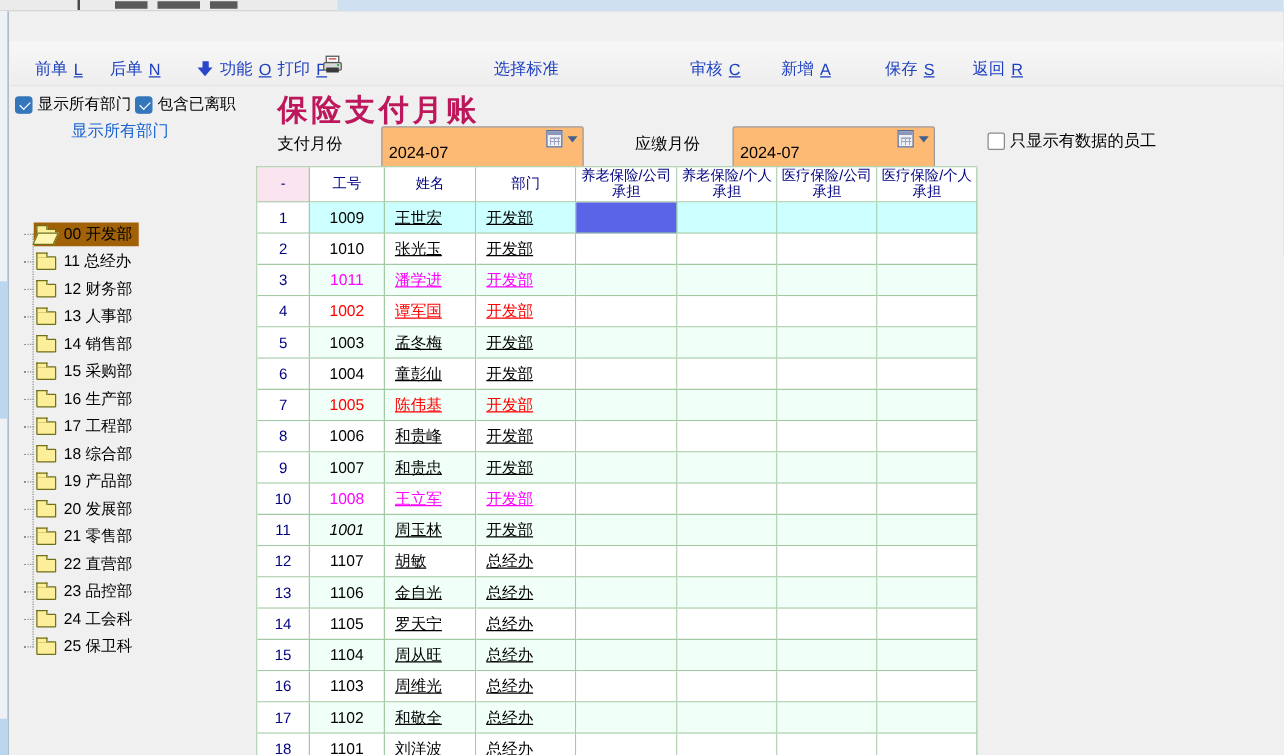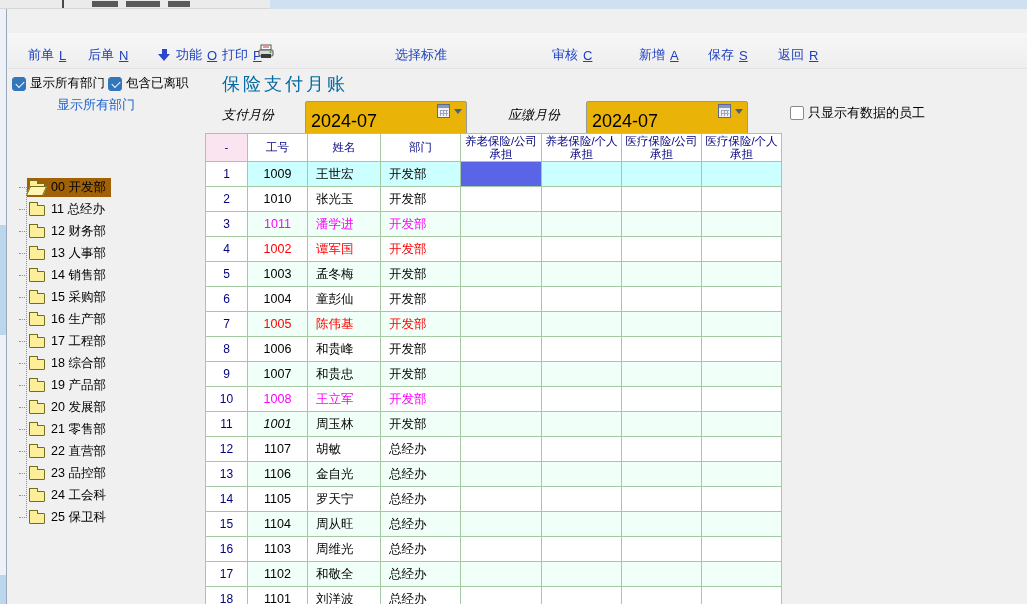--- a/index.html
+++ b/index.html
@@ -32,21 +32,21 @@
   .title-text { margin-left:7px; font-size:13px; font-weight:bold; color:#1c3a5c; }
 
   .toolbar {
     position:absolute; left:8px; top:33px; width:1019px; height:36px;
     background:linear-gradient(#f7f7f7,#eeeeee); border-bottom:1px solid #e2e2e2;
   }
   .tb-item { position:absolute; top:46px; font-size:13px; color:#1c3fc0; cursor:default; display:flex; align-items:center; gap:5px; white-space:nowrap; }
   .tb-item u { text-decoration:underline; }
   .tb-prev{left:28px} .tb-next{left:88px} .tb-function{left:158px} .tb-print{left:222px}
   .tb-print-icon{left:257px; top:44px} .tb-select-standard{left:395px} .tb-audit{left:552px}
-  .tb-add{left:639px} .tb-save{left:708px} .tb-back{left:778px}
+  .tb-add{left:625px} .tb-save{left:708px} .tb-back{left:778px}
   .down-arrow { position:relative; width:13px; height:14px; display:inline-block; }
   .down-arrow::before { content:""; position:absolute; left:4px; top:1px; width:5px; height:6px; background:#2946cc; }
   .down-arrow::after { content:""; position:absolute; left:0; top:6px; border-left:6.5px solid transparent; border-right:6.5px solid transparent; border-top:7px solid #2946cc; }
 
   
   .check-row { position:absolute; display:flex; align-items:center; gap:4px; font-size:12.5px; color:#000; }
   .cbx { width:14px; height:14px; border-radius:3px; position:relative; flex:0 0 auto; }
   .cbx.on { background:var(--cb-blue); border:1px solid var(--cb-blue); }
   .cbx.on::after { content:""; position:absolute; left:3px; top:3.5px; width:7px; height:4px; border-left:1.6px solid #fff; border-bottom:1.6px solid #fff; transform:rotate(-45deg); }
   .cbx.off { background:#fff; border:1px solid #8a8a8a; border-radius:2px; }
@@ -62,42 +62,42 @@
   .tree-item { position:absolute; left:19px; height:20px; display:flex; align-items:center; cursor:default; }
   .tree-item .stub { width:8px; border-top:1px dotted #909090; }
   .item-body { display:flex; align-items:center; gap:6px; padding:1px 5px 1px 2px; }
   .tree-item.selected .item-body { background:#a16207; }
   .tree-label { font-size:12.5px; color:#000; white-space:nowrap; }
   .folder { position:relative; width:16px; height:11px; background:#fdee9a; border:1px solid #6f6f1c; border-radius:1px; flex:0 0 auto; margin-top:2px; }
   .folder::before { content:""; position:absolute; left:-1px; top:-4px; width:7px; height:3px; background:#fdee9a; border:1px solid #6f6f1c; border-bottom:none; }
   .folder.open::after { content:""; position:absolute; left:-2px; top:2px; width:15px; height:8px; background:#fff6b4; border:1px solid #6f6f1c; transform:skewX(-24deg); }
 
   
-  .main-title { position:absolute; left:222px; top:72px; font-size:18px; font-weight:normal; color:#0369a1; letter-spacing:3px; }
-  .filter-label { position:absolute; top:106px; font-size:13px; color:#000;font-style:italic; }
+  .main-title { position:absolute; left:222px; top:72px; font-size:24px; font-weight:bold; color:#be185d; letter-spacing:3px; }
+  .filter-label { position:absolute; top:106px; font-size:13px; color:#000; }
   .lbl-pay{left:222px} .lbl-due{left:508px}
-  .date-combo { position:absolute; top:101px; height:41px; width:162px; background:#eab308; border:1px solid #9a9a9a; border-radius:2px; display:flex; align-items:center; font-size:18px; color:#000; padding-left:5px; }
+  .date-combo { position:absolute; top:101px; height:41px; width:162px; background:#fdba74; border:1px solid #9a9a9a; border-radius:2px; display:flex; align-items:center; font-size:13px; color:#000; padding-left:5px; }
   .combo-pay{left:305px} .combo-due{left:586px}
   .date-combo .icons { position:absolute; right:4px; top:2px; display:flex; align-items:center; gap:4px; }
   .cal-icon { width:13px; height:14px; background:#eef0f6; border:1px solid #5a6a92; position:relative; }
   .cal-icon::before { content:""; position:absolute; left:0; top:0; right:0; height:3px; background:#8a97b8; }
   .cal-icon::after { content:""; position:absolute; left:2px; top:5px; width:8px; height:6px;
      background:repeating-linear-gradient(to right,#9aa5c0 0 1px,transparent 1px 3px), repeating-linear-gradient(to bottom,#9aa5c0 0 1px,transparent 1px 3px); }
   .tri-down { width:0; height:0; border-left:4.5px solid transparent; border-right:4.5px solid transparent; border-top:5.5px solid #44608a; }
   .only-check { left:790px; top:104px; font-size:13px; }
 
   
   .grid { position:absolute; left:205px; top:133px; border-top:1px solid var(--grid); border-left:1px solid var(--grid); background:#fff; }
   .g-row { display:flex; }
   .g-cell { border-right:1px solid var(--grid); border-bottom:1px solid var(--grid); overflow:hidden; display:flex; align-items:center; justify-content:center; background:#fff; }
   .g-head .g-cell { height:28px; font-size:11.5px; line-height:12.5px; color:var(--navy); text-align:center; padding:0 1px; }
   .g-head .hn { background:var(--pink); }
   .g-body .g-cell { height:25px; font-size:12.5px; }
   .g-body .c-n { color:var(--navy); font-size:12px; background:#fff !important; }
-  .g-body .c-name, .g-body .c-dept { justify-content:flex-start; padding-left:8px; }
+  .g-body .c-name, .g-body .c-dept { justify-content:flex-start; padding-left:8px;text-decoration:underline; }
   .tr-alt .g-cell { background:var(--mint); }
   .tr-cur .g-cell { background:var(--cyan); }
   .g-cell.sel { background:var(--selcell) !important; }
   .fg-magenta { color:var(--magenta); } .fg-red { color:var(--red); } .fg-black { color:#000; }
 </style>
 </head>
 <body>
 
 <div class="screen" style="--selcell: #5a64e6; --cyan: #ccffff; --mint: #f0fff7; --grid: #a3c9a3; --navy: #000080; --pink: #f9e4f0; --magenta: #ff00ff; --red: #ff0000; --link: #1a63cf; --cb-blue: #3476bb;">
 

